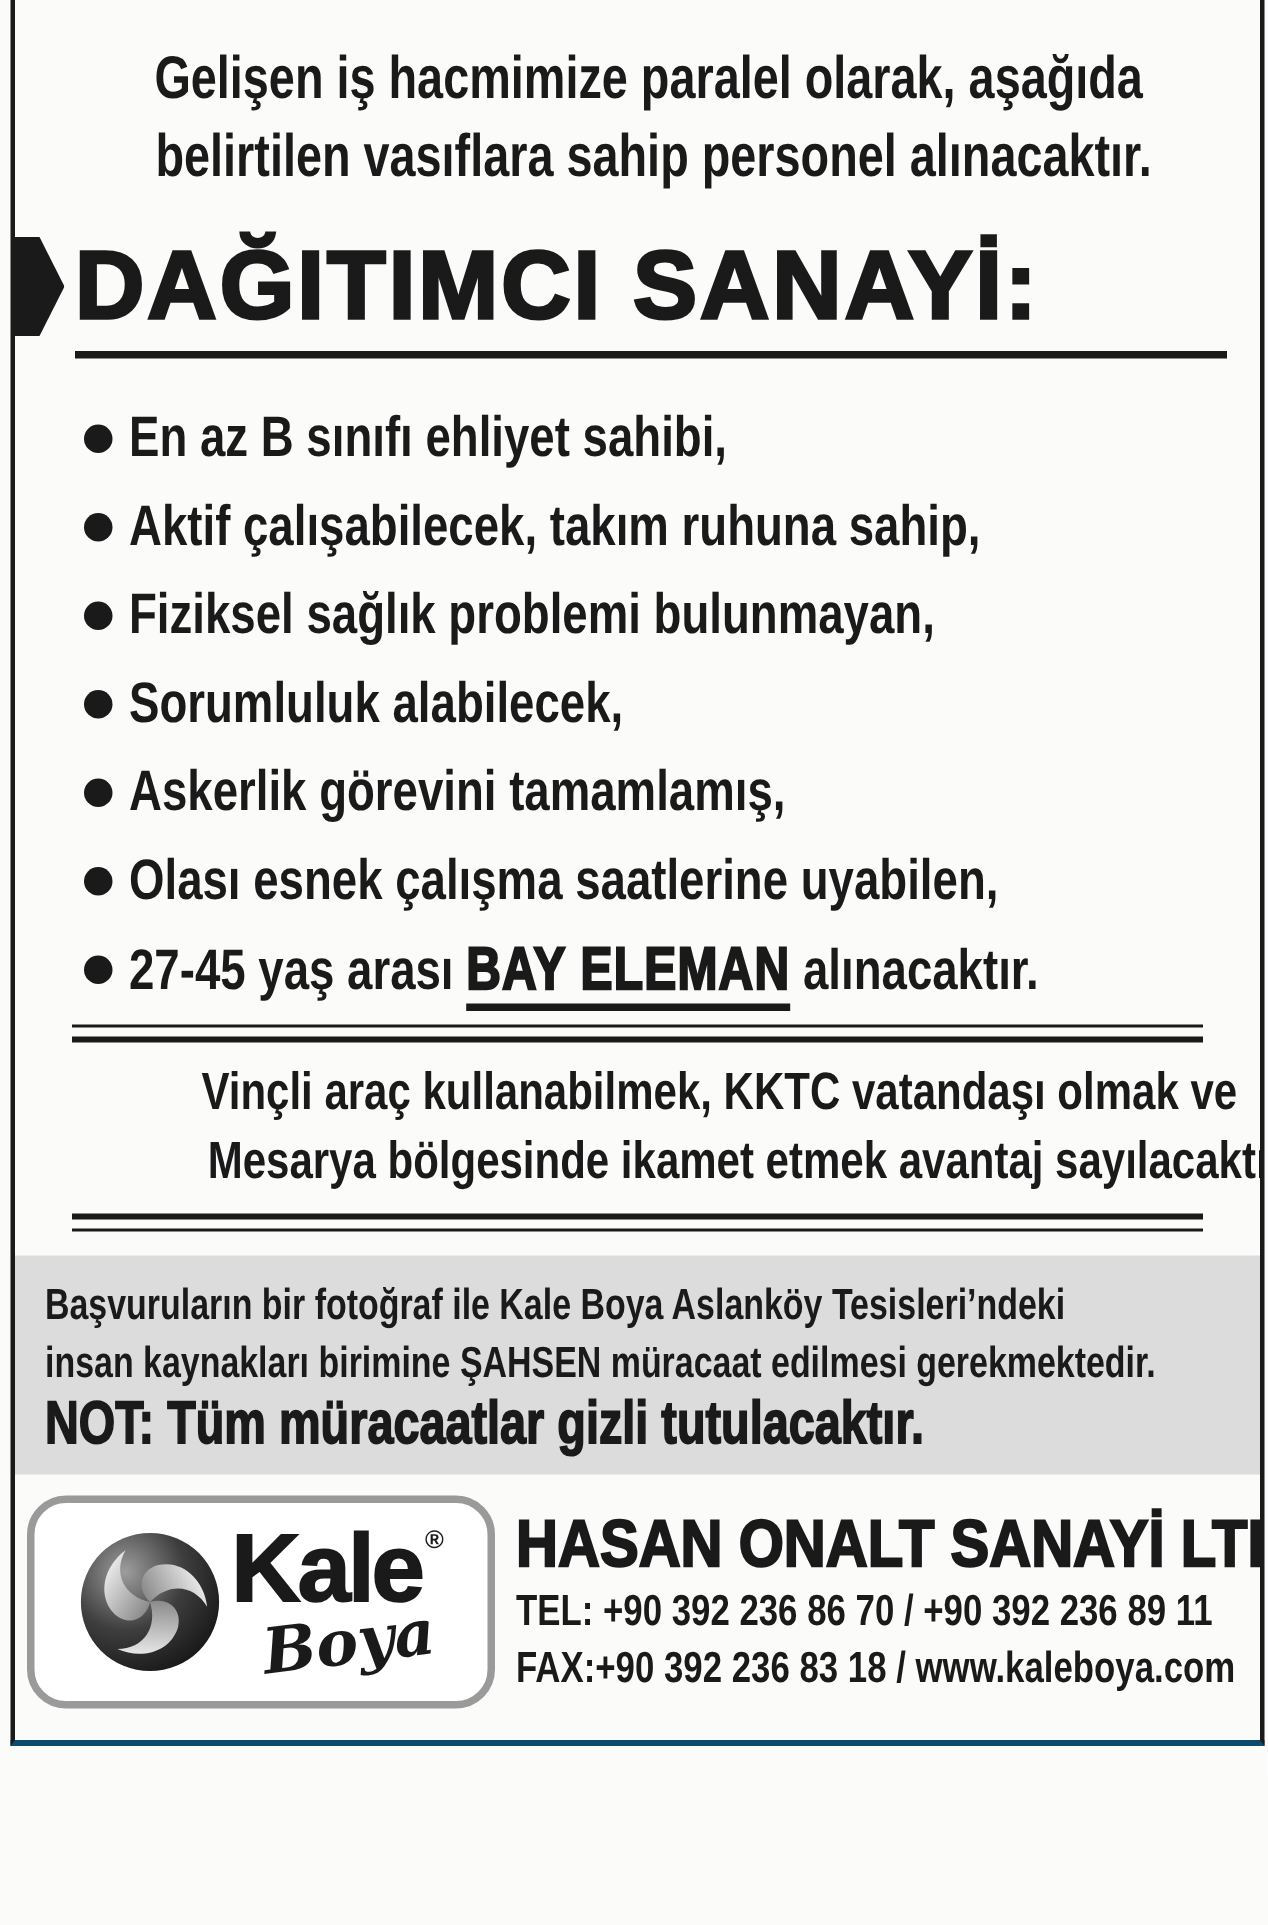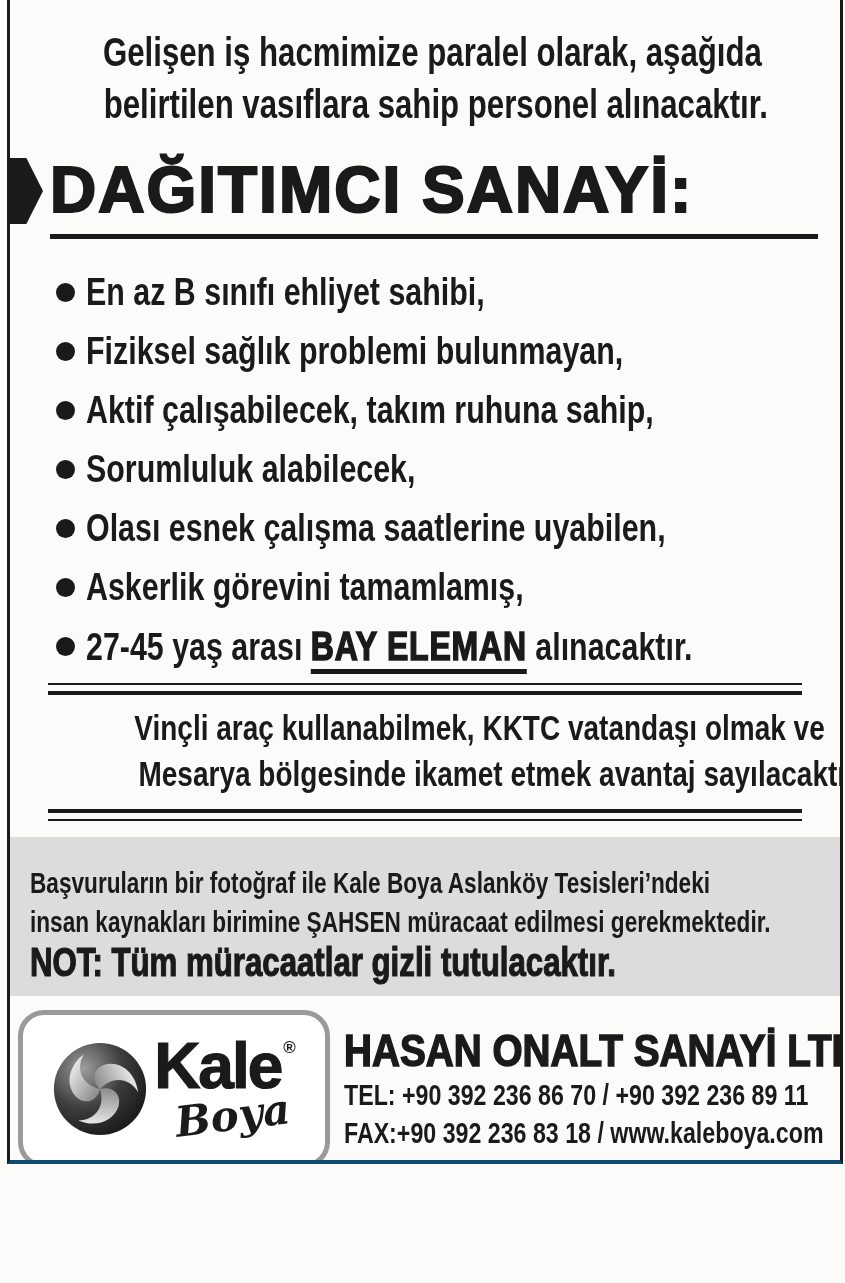--- a/index.html
+++ b/index.html
@@ -46,27 +46,27 @@
     font-size:40px;-webkit-text-stroke:1.6px #1a1a1a;letter-spacing:1px;
     border-bottom:5px solid #1a1a1a;padding-bottom:1px;
   }
   
   .advantage{margin:10px 38px 0 38px;text-align:center;}
   .dbl-a{border-top:2px solid #1a1a1a;border-bottom:4px solid #1a1a1a;height:6px;}
   .dbl-b{border-top:4px solid #1a1a1a;border-bottom:2px solid #1a1a1a;height:6px;}
   .advantage-text{font-size:35px;font-weight:700;line-height:46px;padding:10px 0 12px;}
   .advantage .cnd{transform:scaleX(.8);}
   
-  .application{margin-top:16px;background:#dcdcdc;padding:27px 10px 14px 20px;}
+  .application{margin-top:16px;background:#dcdcdc;padding:14px 10px 14px 20px;}
   .application .line{font-size:29px;font-weight:700;line-height:39px;}
   .application .note{font-size:40px;font-weight:700;line-height:40px;-webkit-text-stroke:1.2px #1a1a1a;}
   
   .footer{display:flex;align-items:center;gap:14px;padding:14px 8px 0 8px;}
   .logo-box{
-    width:312px;height:158px;box-sizing:border-box;border:5px solid #9a9a9a;border-radius:26px;
+    width:312px;height:142px;box-sizing:border-box;border:5px solid #9a9a9a;border-radius:26px;
     background:#ffffff;display:flex;align-items:center;justify-content:center;gap:6px;flex:0 0 auto;
   }
   .swirl{width:96px;height:96px;flex:0 0 auto;}
   .brand-col{display:flex;flex-direction:column;align-items:flex-end;margin-top:-4px;}
   .brand-line{display:flex;align-items:flex-start;}
   .brand{font-size:64px;font-weight:700;line-height:60px;-webkit-text-stroke:1.2px #1a1a1a;letter-spacing:-2px;}
   .brand-reg{font-size:17px;font-weight:700;margin:2px 0 0 2px;}
   .brand-sub{
     font-family:"DejaVu Serif", serif;font-style:italic;font-weight:700;font-size:42px;line-height:44px;
     transform:rotate(-7deg);margin:-2px 6px 0 0;
@@ -90,25 +90,25 @@
     </p>
 
     <div class="position-row">
       <span class="arrow-marker"></span>
       <h1 class="position-title">DAĞITIMCI SANAYİ:</h1>
     </div>
     <div class="title-rule"></div>
 
     <ul class="reqs">
       <li><span class="cnd-l">En az B sınıfı ehliyet sahibi,</span></li>
+      <li><span class="cnd-l">Aktif çalışabilecek, takım ruhuna sahip,</span></li>
       <li><span class="cnd-l">Fiziksel sağlık problemi bulunmayan,</span></li>
-      <li><span class="cnd-l">Aktif çalışabilecek, takım ruhuna sahip,</span></li>
       <li><span class="cnd-l">Sorumluluk alabilecek,</span></li>
+      <li><span class="cnd-l">Askerlik görevini tamamlamış,</span></li>
       <li><span class="cnd-l">Olası esnek çalışma saatlerine uyabilen,</span></li>
-      <li><span class="cnd-l">Askerlik görevini tamamlamış,</span></li>
       <li>
         <span class="cnd-l"><span>27-45 yaş arası </span><span class="emph">BAY ELEMAN</span><span> alınacaktır.</span></span>
       </li>
     </ul>
 
     <div class="advantage">
       <div class="dbl-a"></div>
       <div class="advantage-text">
         <span class="cnd">Vinçli araç kullanabilmek, KKTC vatandaşı olmak ve</span><br>
         <span class="cnd">Mesarya bölgesinde ikamet etmek avantaj sayılacaktır.</span>

